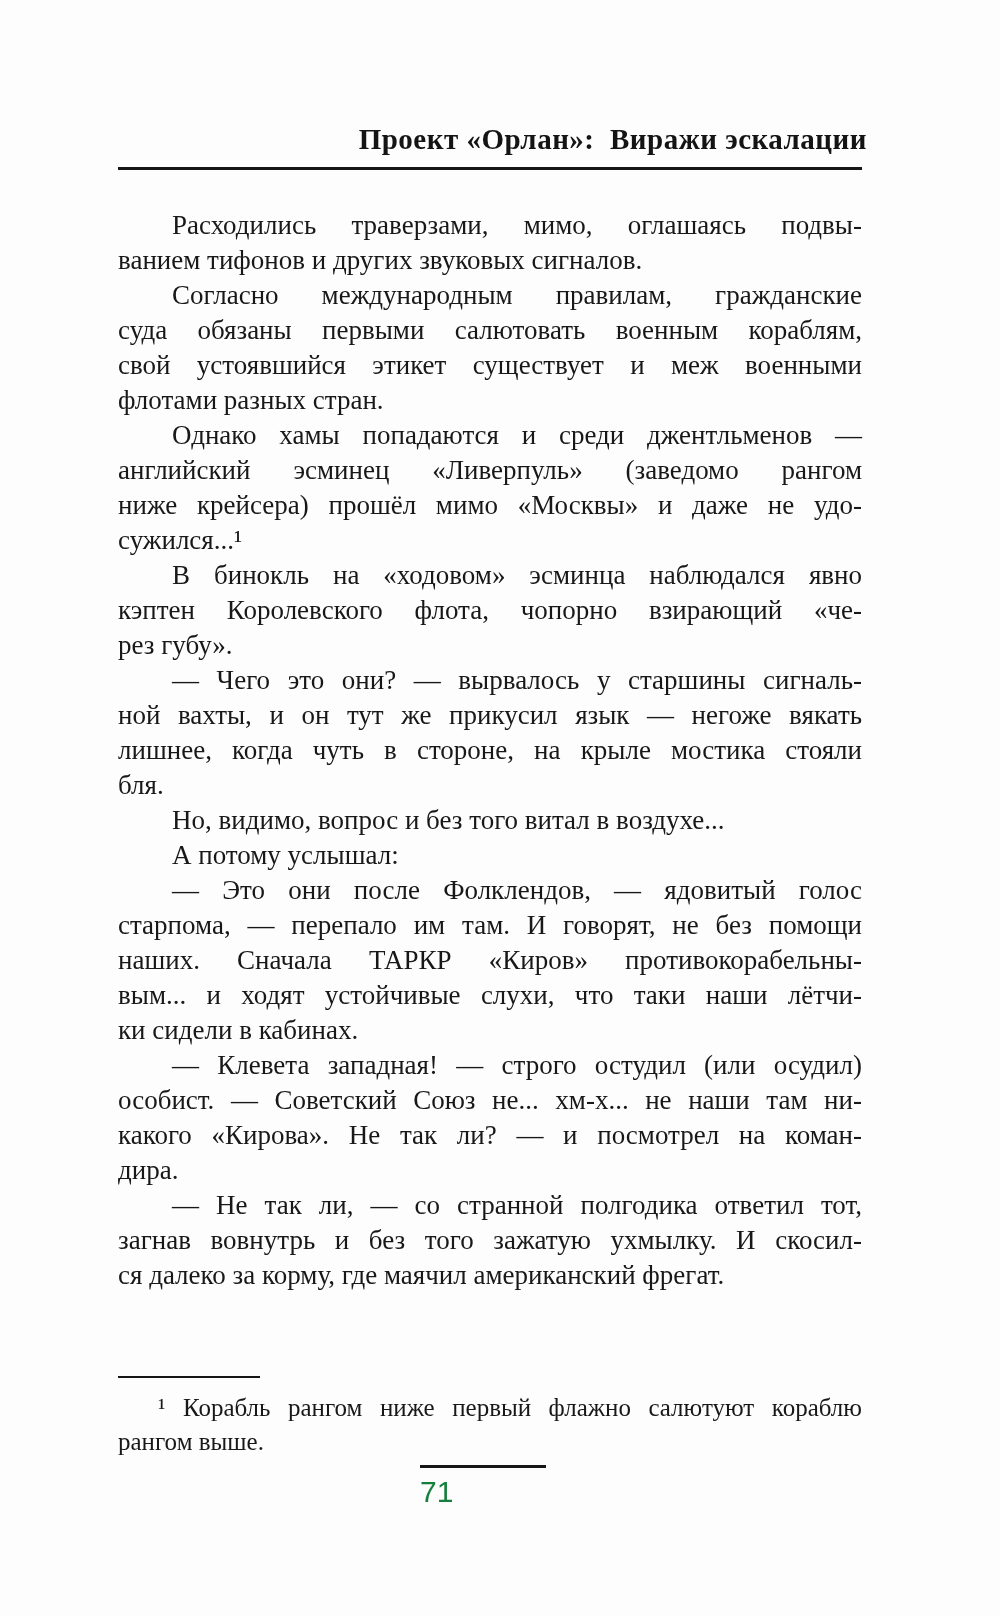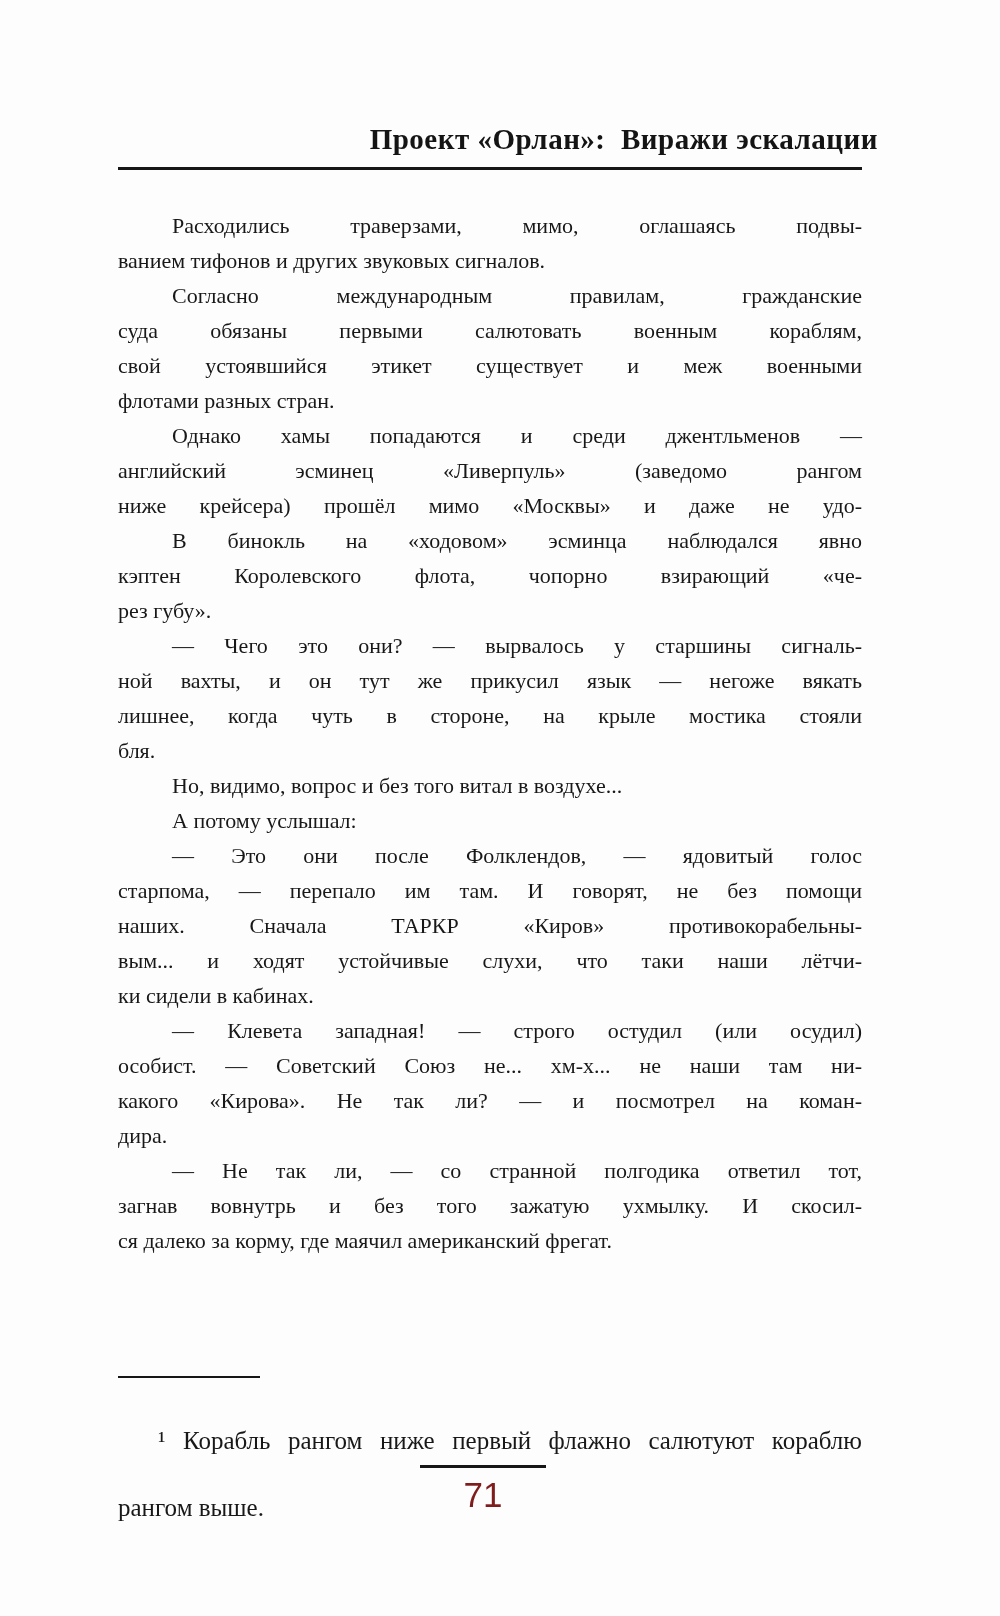--- a/index.html
+++ b/index.html
@@ -12,21 +12,21 @@
     width: 1000px;
     height: 1616px;
     background: #fdfdfd;
     font-family: "Liberation Serif", serif;
     color: #1b1b1b;
     overflow: hidden;
   }
   .running-head {
     position: absolute;
     top: 124px;
-    right: 122px;
+    right: 133px;
     font-size: 29px;
     font-weight: bold;
     line-height: 1.1;
     white-space: pre;
     text-align: center;
     color: #141414;
     letter-spacing: 0.5px;
   }
   .header-rule {
     position: absolute;
@@ -34,21 +34,21 @@
     left: 118px;
     width: 744px;
     height: 3px;
     background: #161616;
   }
   .body-text {
     position: absolute;
     top: 208px;
     left: 118px;
     width: 744px;
-    font-size: 22px;
+    font-size: 27px;
     line-height: 35px;
     color: #181818;
     font-family: Liberation Serif, serif;
   }
   .paragraph { margin: 0; }
   .line {
     text-align: justify;
     text-align-last: justify;
   }
   .line.last { text-align-last: left; }
@@ -66,42 +66,41 @@
     top: 1391px;
     left: 118px;
     width: 744px;
     font-size: 25px;
     line-height: 34px;
     color: #181818;
   }
   .footnote .line {
     text-align: justify;
     text-align-last: justify;
-    margin-top: 33px;
   }
   .footnote .line.last { text-align-last: left; }
   .footnote .line.first { padding-left: 40px; }
   .pagenum-rule {
     position: absolute;
     top: 1465px;
     left: 420px;
     width: 126px;
     height: 3px;
     background: #161616;
   }
   .page-number {
     position: absolute;
     top: 1474px;
     left: 420px;
     width: 126px;
-    text-align: center;
+    text-align: left;
     font-family: "Liberation Sans", sans-serif;
-    font-size: 35px;
+    font-size: 30px;
     line-height: 1.2;
-    color: #7f1d1d;
+    color: #15803d;
   }
 </style>
 </head>
 <body>
 
 <div class="page">
 
   <div class="running-head">Проект «Орлан»:  Виражи эскалации</div>
 
   <div class="header-rule"></div>
@@ -114,20 +113,21 @@
       <div class="paragraph">
         <div class="line first">Согласно международным правилам, гражданские</div>
         <div class="line">суда обязаны первыми салютовать военным кораблям,</div>
         <div class="line">свой устоявшийся этикет существует и меж военными</div>
         <div class="line last">флотами разных стран.</div>
       </div>
       <div class="paragraph">
         <div class="line first">Однако хамы попадаются и среди джентльменов —</div>
         <div class="line">английский эсминец «Ливерпуль» (заведомо рангом</div>
         <div class="line">ниже крейсера) прошёл мимо «Москвы» и даже не удо-</div>
+        <div class="line last">сужился...¹</div>
       </div>
       <div class="paragraph">
         <div class="line first">В бинокль на «ходовом» эсминца наблюдался явно</div>
         <div class="line">кэптен Королевского флота, чопорно взирающий «че-</div>
         <div class="line last">рез губу».</div>
       </div>
       <div class="paragraph">
         <div class="line first">— Чего это они? — вырвалось у старшины сигналь-</div>
         <div class="line">ной вахты, и он тут же прикусил язык — негоже вякать</div>
         <div class="line">лишнее, когда чуть в стороне, на крыле мостика стояли</div>

